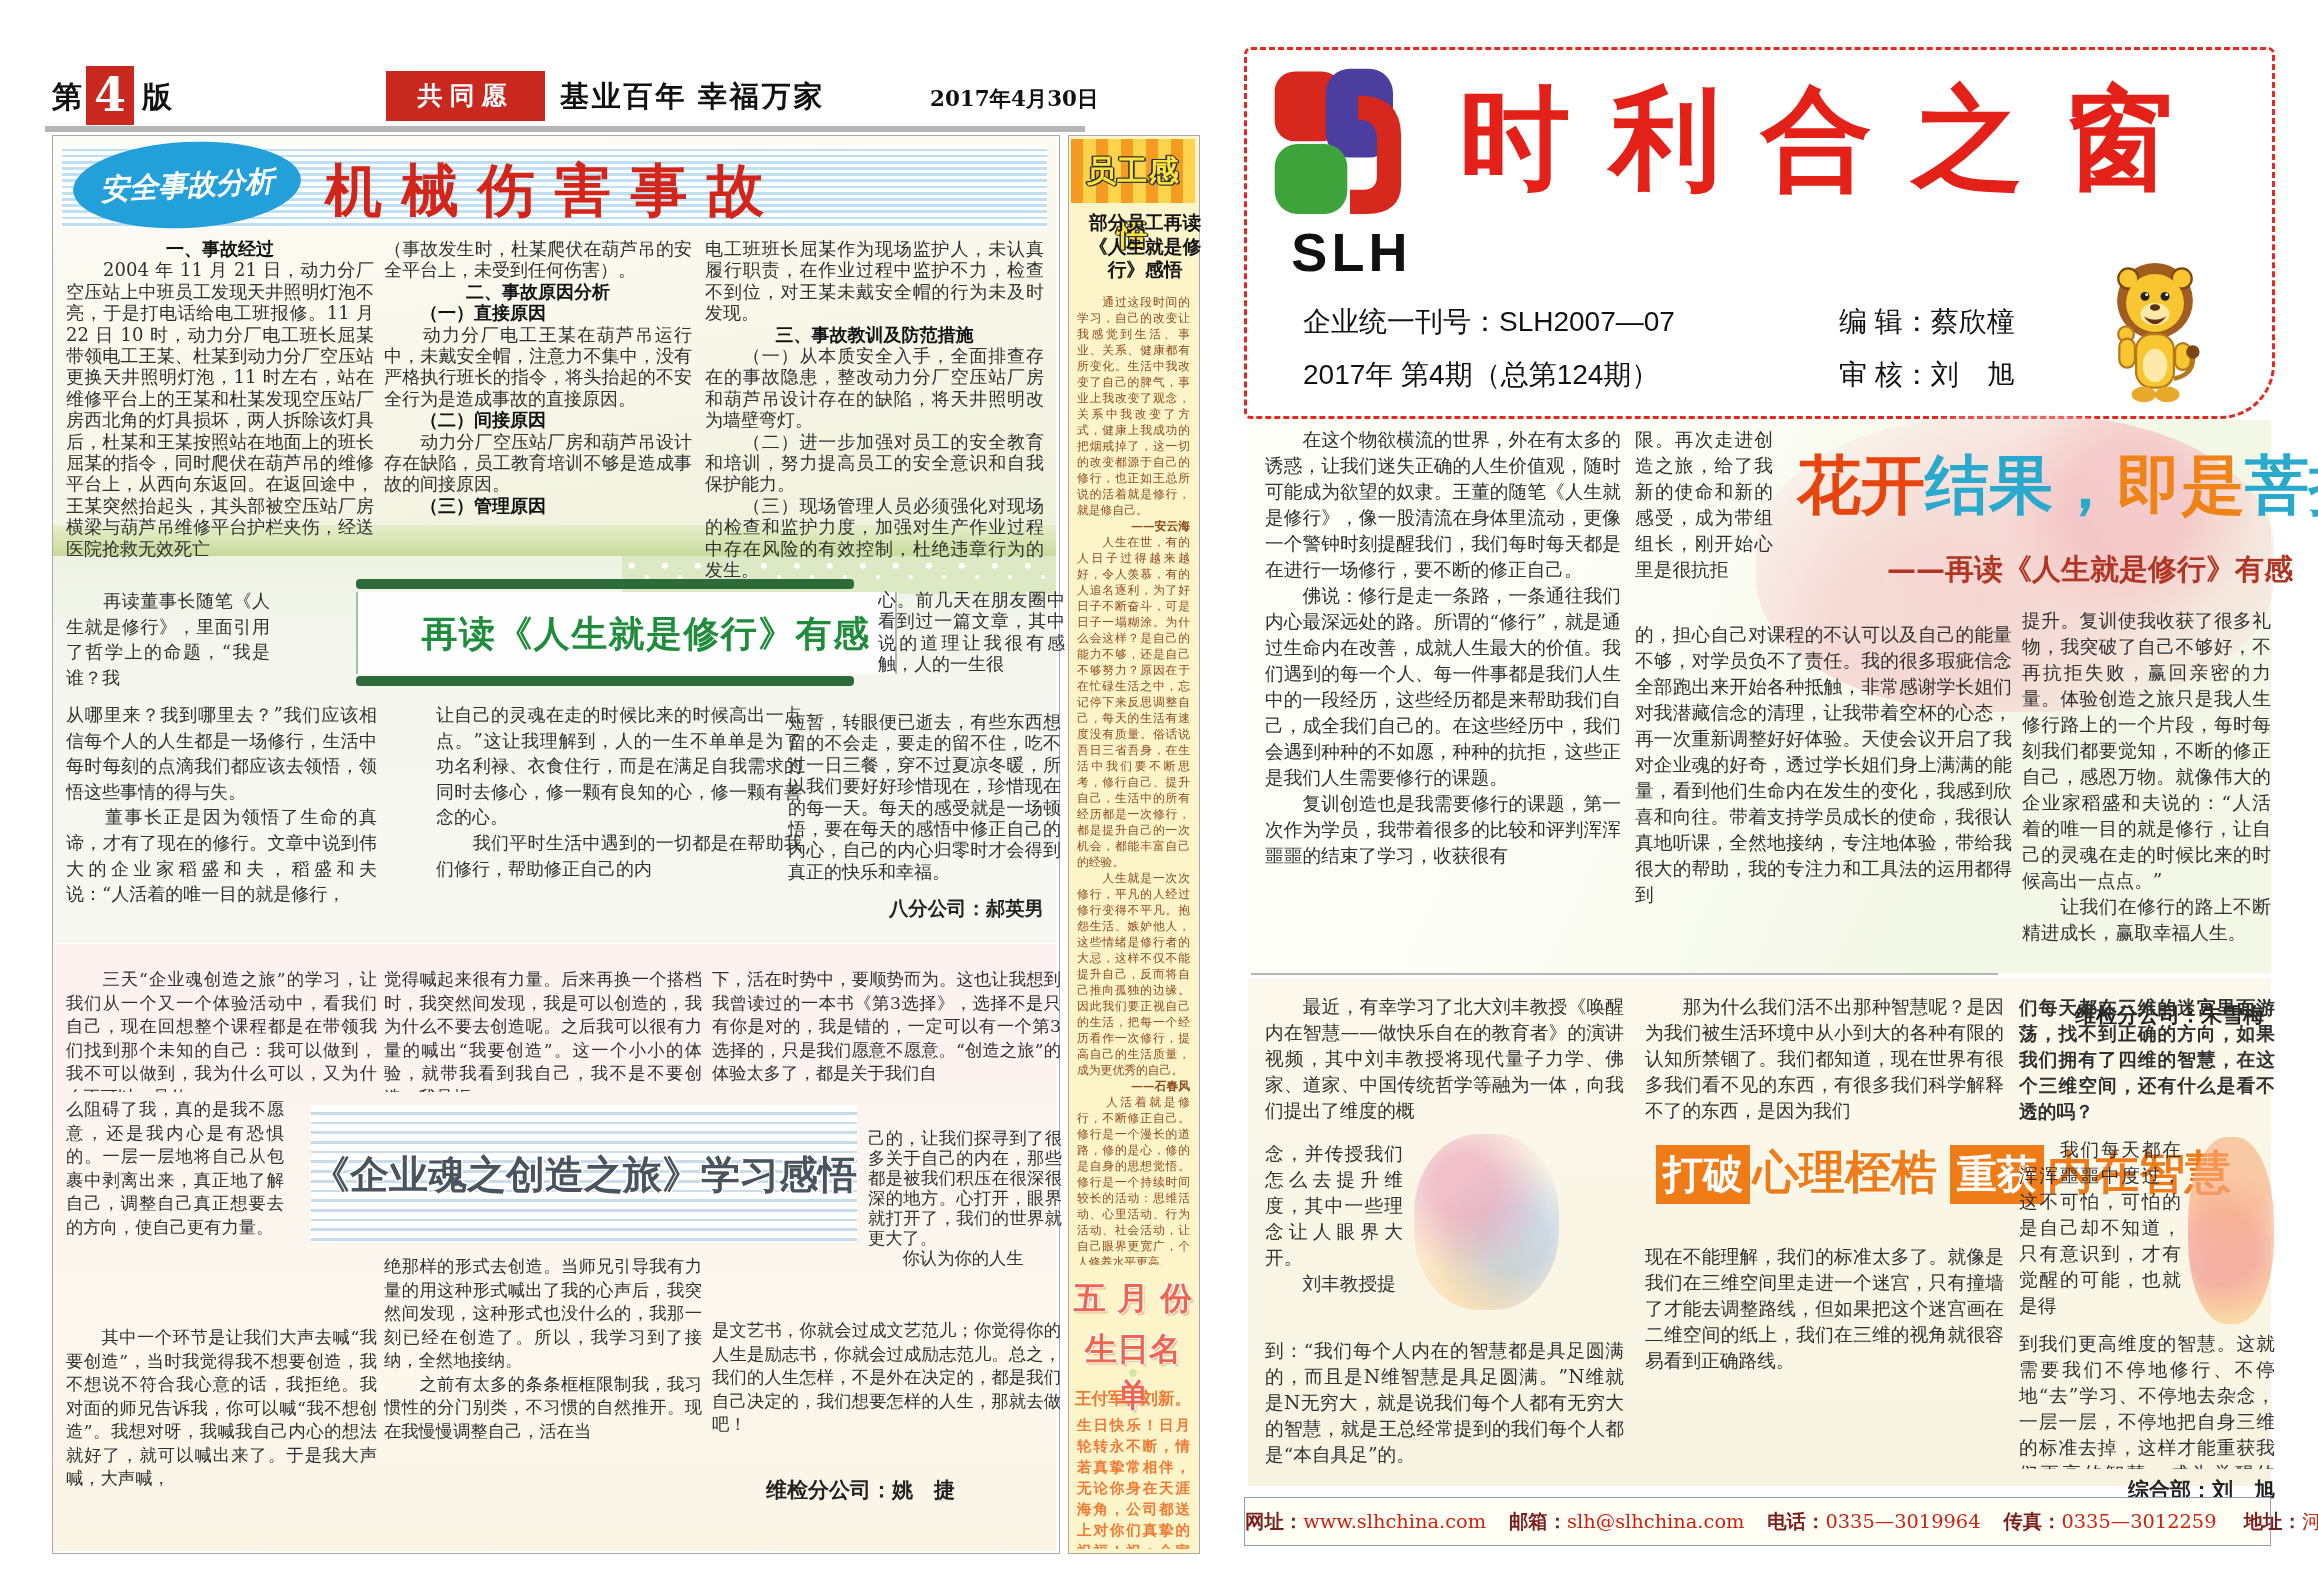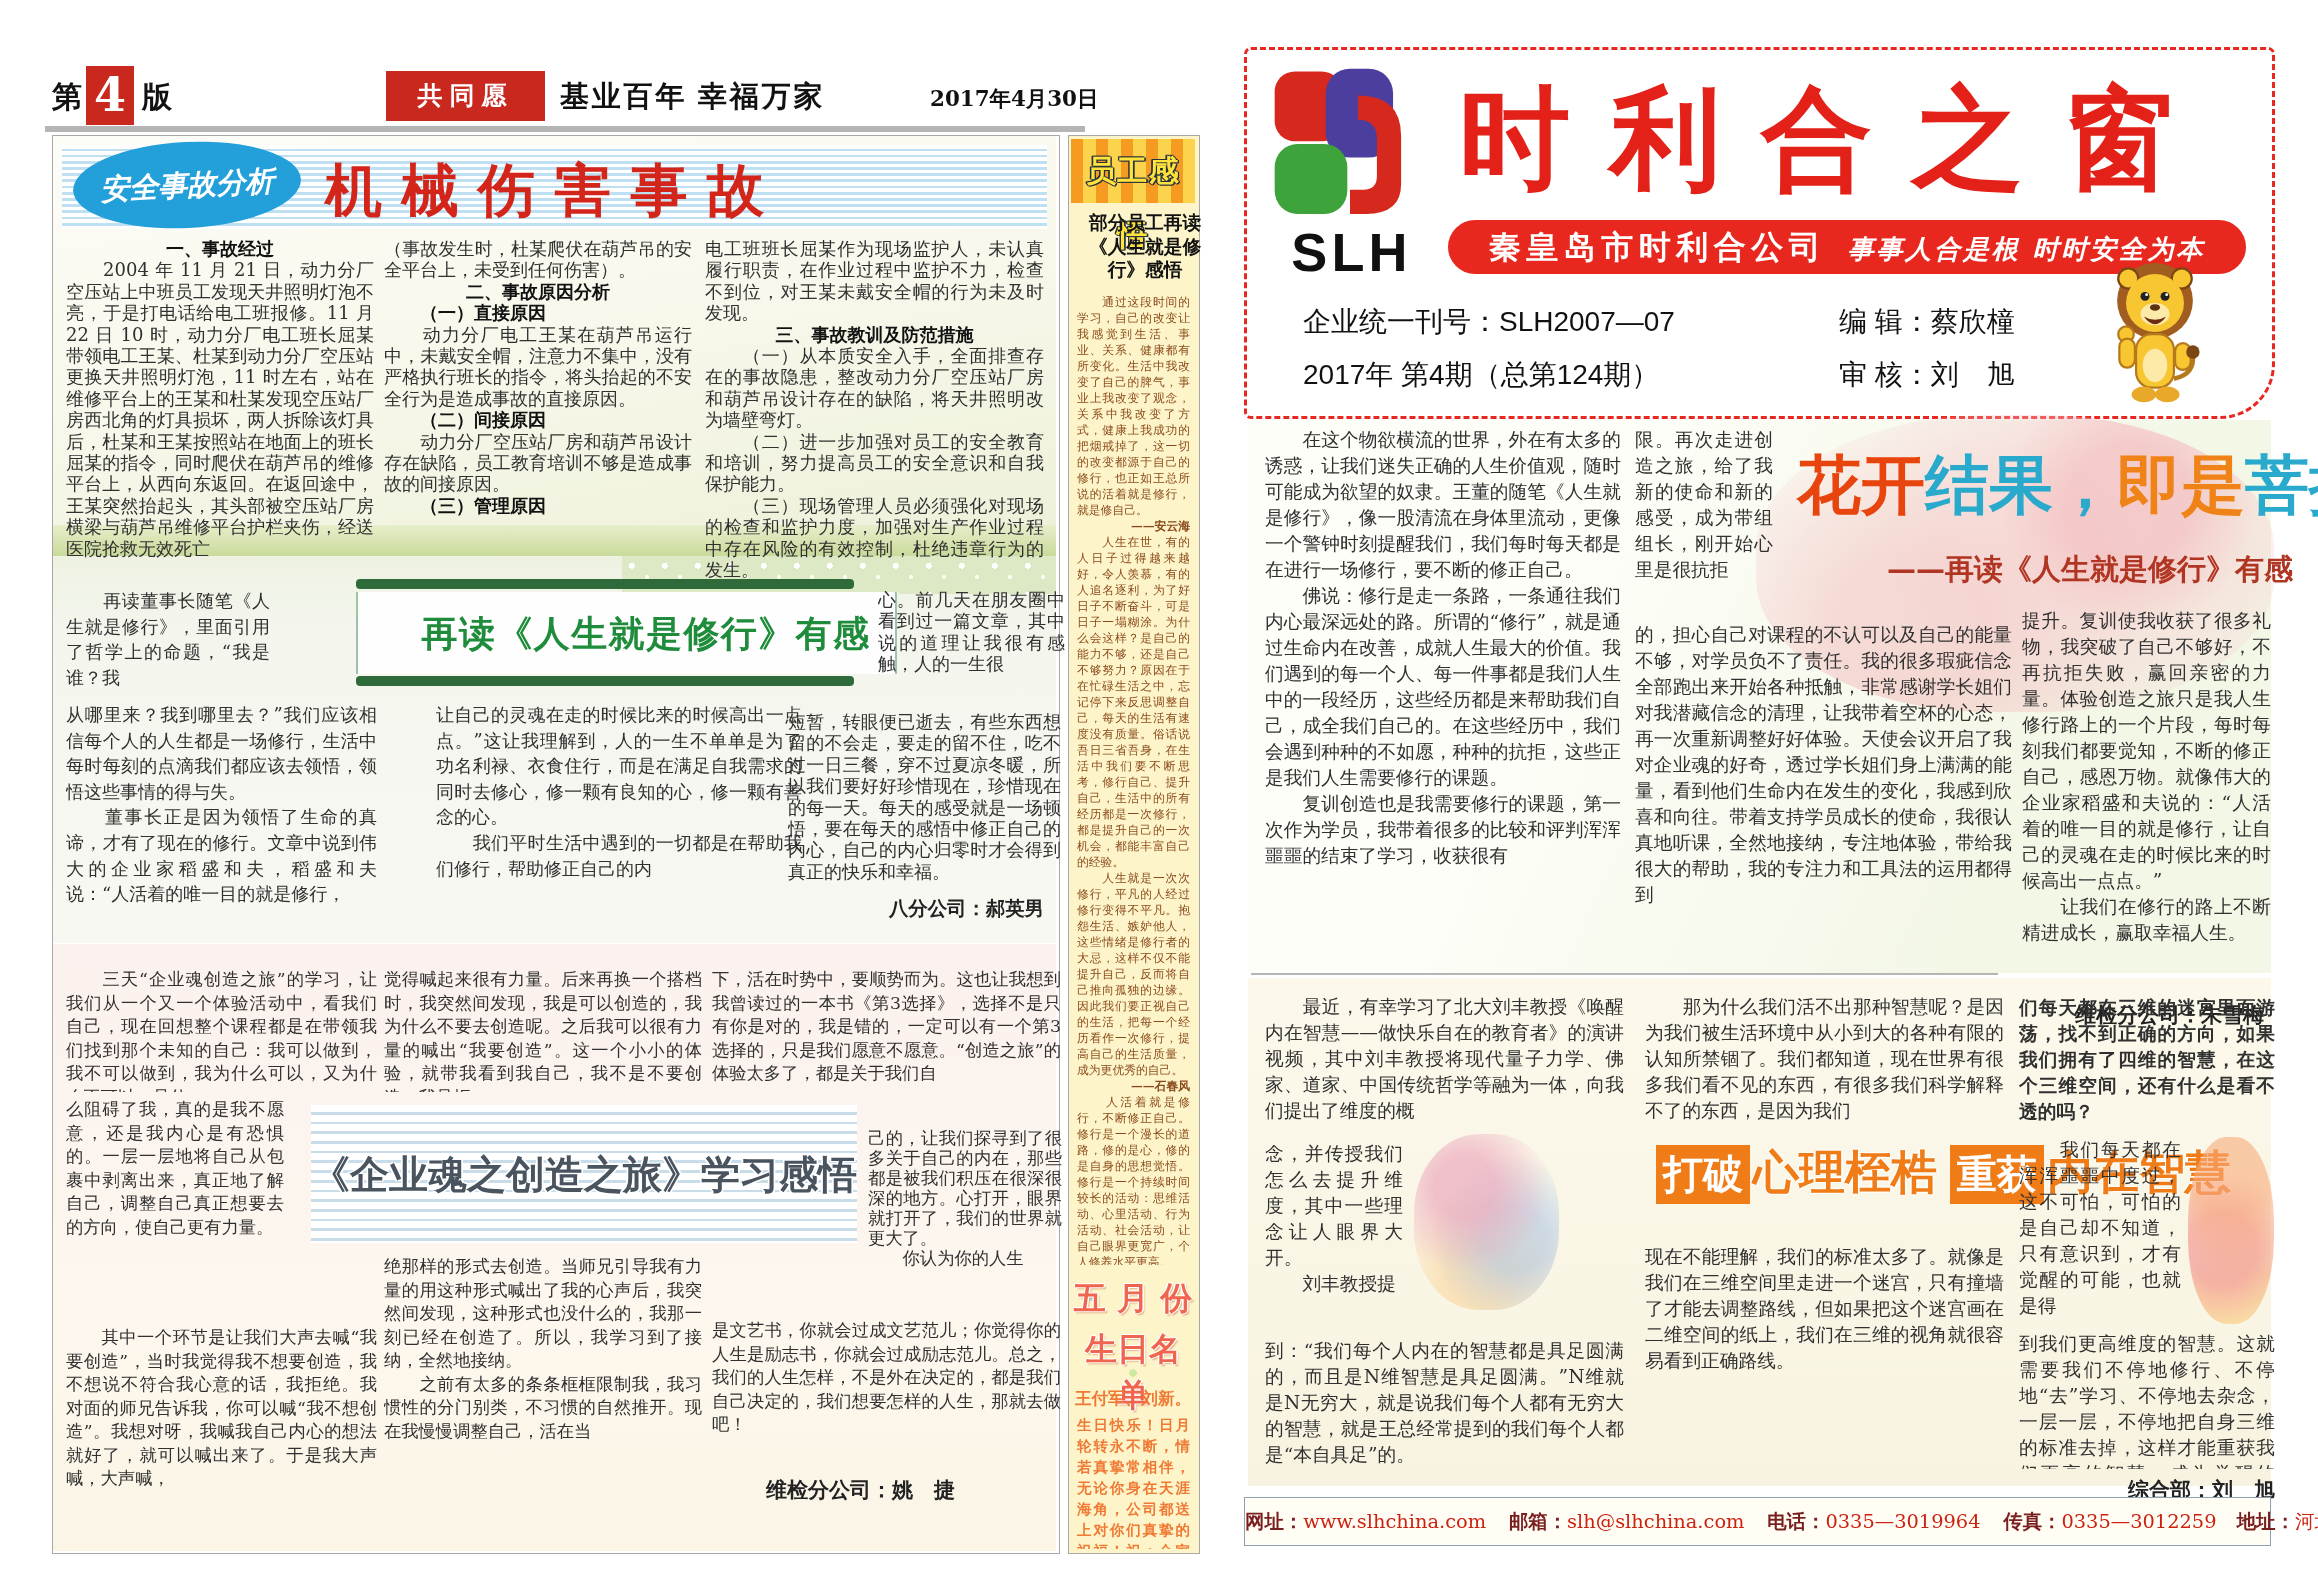--- a/index.html
+++ b/index.html
@@ -155,24 +155,20 @@
   <div class="abs" style="left:1269px;top:66px;width:162px;height:152px;">
     <svg width="162" height="152" viewBox="0 0 120 113">
       <rect x="4" y="4" width="50" height="52" rx="15" fill="#d7281e"></rect>
       <rect x="42" y="2" width="50" height="66" rx="18" fill="#4b3e9e"></rect>
       <rect x="4" y="58" width="54" height="52" rx="17" fill="#3fa33c"></rect>
       <path d="M66 22 q32 0 32 30 v36 q0 22 -26 22 h-12 v-18 h10 q10 0 10 -10 v-28 q0 -14 -14 -14 z" fill="#d7281e"></path>
     </svg>
   </div>
   <div class="abs slh-text" style="left:1272px;top:221px;width:159px;text-align:center;">SLH</div>
   <div class="abs mh-title" style="left:1459px;top:73px;">时利合之窗</div>
-  <div class="abs mh-bar" style="left:1448px;top:220px;width:798px;height:54px;line-height:54px;text-align:center;">
-    <span class="mh-company">秦皇岛市时利合公司</span>
-    <span class="mh-slogan" style="margin-left:18px;">事事人合是根  时时安全为本</span>
-  </div>
   <div class="abs mh-info" style="left:1303px;top:303px;">企业统一刊号：SLH2007—07</div>
   <div class="abs mh-info" style="left:1303px;top:356px;">2017年 第4期（总第124期）</div>
   <div class="abs mh-info" style="left:1839px;top:303px;">编 辑：蔡欣橦</div>
   <div class="abs mh-info" style="left:1839px;top:356px;">审 核：刘　旭</div>
   <div class="abs" style="left:2098px;top:254px;width:114px;height:156px;">
     <svg width="114" height="156" viewBox="0 0 100 140">
       <circle cx="50" cy="42" r="34" fill="#a15c20"></circle>
       <circle cx="26" cy="22" r="9" fill="#f7c631" stroke="#7a4612" stroke-width="2"></circle>
       <circle cx="74" cy="22" r="9" fill="#f7c631" stroke="#7a4612" stroke-width="2"></circle>
       <circle cx="50" cy="44" r="26" fill="#f7c631"></circle>
@@ -233,17 +229,17 @@
   <div class="abs body-r flow" style="left:2019px;top:1137px;width:162px;height:187px;">　　我们每天都在浑浑噩噩中度过，这不可怕，可怕的是自己却不知道，只有意识到，才有觉醒的可能，也就是得</div>
   <div class="abs deco" style="left:2188px;top:1137px;width:86px;height:187px;background:radial-gradient(circle at 50% 20%,rgba(248,170,120,.6) 0 25%,transparent 60%),radial-gradient(circle at 40% 60%,rgba(240,140,160,.55) 0 28%,transparent 62%),radial-gradient(circle at 60% 88%,rgba(250,205,120,.6) 0 22%,transparent 58%);"></div>
   <div class="abs body-r flow" style="left:2019px;top:1331px;width:256px;height:138px;">到我们更高维度的智慧。这就需要我们不停地修行、不停地“去”学习、不停地去杂念，一层一层，不停地把自身三维的标准去掉，这样才能重获我们更高的智慧，成为觉醒的人。</div>
   <div class="abs sig" style="left:2019px;top:1476px;width:256px;font-size:21px;">综合部：刘　旭</div>
 
   <div class="abs footerbar" style="left:1244px;top:1497px;width:1025px;height:47px;font-size:19.4px;line-height:47px;white-space:nowrap;">
     <span class="f-label">网址：</span><span class="f-val">www.slhchina.com</span>
     <span class="f-label" style="margin-left:16.6px;">邮箱：</span><span class="f-val">slh@slhchina.com</span>
     <span class="f-label" style="margin-left:16.6px;">电话：</span><span class="f-val">0335—3019964</span>
     <span class="f-label" style="margin-left:16.6px;">传真：</span><span class="f-val">0335—3012259</span>
-    <span class="f-label" style="margin-left:14px;">地址：</span><span class="f-val">河北省秦皇岛市海港区东港路—351号</span>
+    <span class="f-label" style="margin-left:21px;">地址：</span><span class="f-val">河北省秦皇岛市海港区东港路—351号</span>
   </div>
 
 </div>
 
 
 </body></html>

